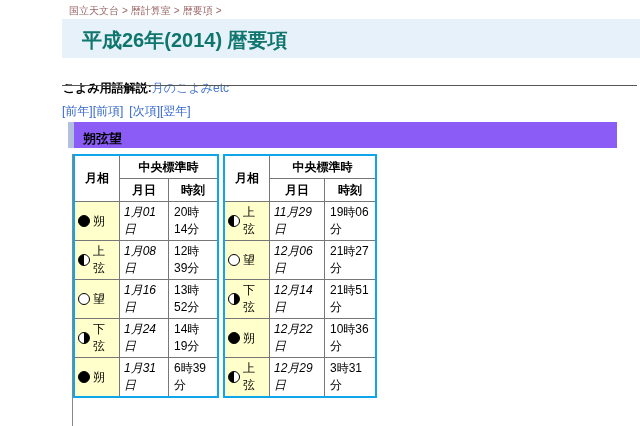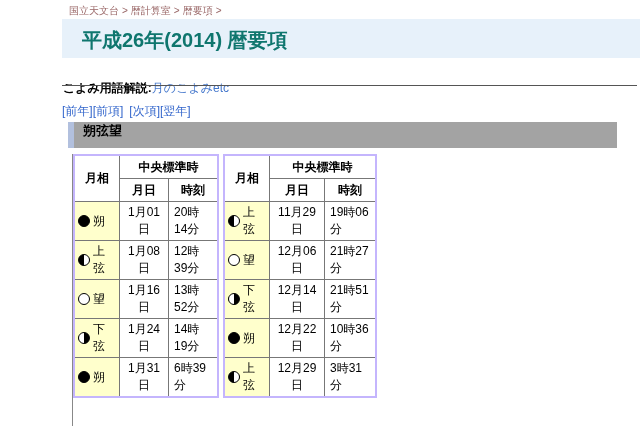--- a/index.html
+++ b/index.html
@@ -26,44 +26,44 @@
 
   .rule { position:absolute; left:62px; top:85px; width:575px; height:0; border-top:1px solid #555; }
 
   
   .nav-links { position:absolute; left:62px; top:103px; font-size:12px; }
   .nav-links a { color:#3366cc; }
   .nav-links a:nth-child(2) { margin-right:6px; }
 
   
   .section-bar { position:absolute; left:68px; top:122px; width:543px; height:26px;
-    background:#a3a3a3; border-left:6px solid #b2c0de; display:flex; align-items:flex-start; }
+    background:#8b5cf6; border-left:6px solid #b2c0de; display:flex; align-items:flex-end; }
   .section-bar .section-title { font-size:13px; font-weight:bold; margin-left:9px; }
   .section-bar .section-year { font-size:13px; font-weight:bold; margin-left:24px; }
 
   
   .content { position:absolute; left:72px; top:154px; height:272px; border-left:1px solid #888; }
   .tables { display:flex; align-items:flex-start; gap:4px; }
 
-  table.moon-table { border-collapse:collapse; border:2px solid #c4b5fd; background:#fff; }
+  table.moon-table { border-collapse:collapse; border:2px solid #0ea5e9; background:#fff; }
   .moon-table th, .moon-table td { border:1px solid #777; font-size:12px; color:#000; }
   .moon-table th { font-weight:bold; text-align:center; padding:2px 4px; height:18px; background:#fff; }
   .moon-table td { height:19px; }
 
   td.phase { background:#ffffcc; padding:1px 3px; }
   .phase-inner { display:flex; align-items:center; gap:3px; }
   .phase-label { font-size:12px; }
   .moon { width:12px; height:12px; border:1px solid #000; border-radius:50%;
     box-sizing:border-box; flex:none; display:inline-block; }
   .moon-new   { background:#000; }
   .moon-first { background:linear-gradient(90deg,#000 50%,#fff 50%); }
   .moon-full  { background:#fff; }
   .moon-last  { background:linear-gradient(90deg,#fff 50%,#000 50%); }
 
-  td.date { text-align:center; padding:2px 4px; }
+  td.date { padding:2px 4px;font-style:italic; }
   td.time { text-align:left; padding:2px 5px; }
 
   .t1 td.phase { width:38px; } .t1 td.date { width:40px; } .t1 td.time { width:38px; }
   .t2 td.phase { width:38px; } .t2 td.date { width:46px; } .t2 td.time { width:40px; }
 </style>
 </head>
 <body>
 
 <div class="breadcrumb">
   <a>国立天文台</a><span class="sep">&gt;</span><a>暦計算室</a><span class="sep">&gt;</span><a>暦要項</a><span class="sep">&gt;</span>

